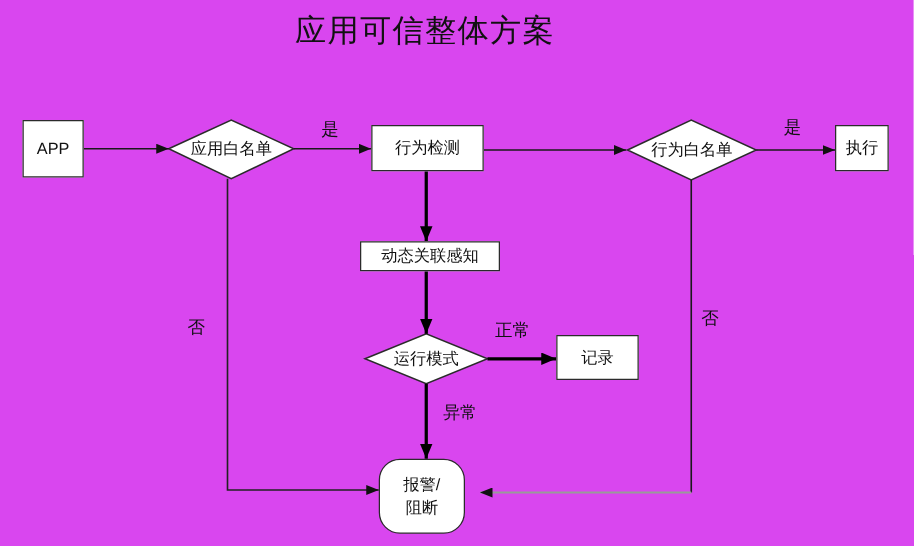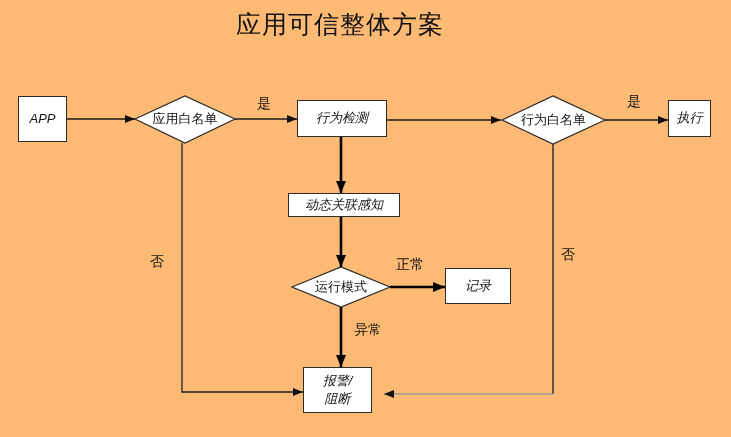--- a/index.html
+++ b/index.html
@@ -5,21 +5,21 @@
   * { margin: 0; padding: 0; box-sizing: border-box; }
   html, body { background: #ffffff; }
   body {
     font-family: "Liberation Sans", "DejaVu Sans", sans-serif;
     color: #1a1a1a;
   }
   .canvas {
     position: relative;
     width: 731px;
     height: 437px;
-    background: #fdba74;
+    background: #d946ef;
     overflow: hidden;
   }
   .title {
     position: absolute;
     left: 225px;
     top: 8px;
     width: 230px;
     text-align: center;
     font-size: 25px;
     font-weight: 500;
@@ -40,21 +40,20 @@
     align-items: center;
     justify-content: center;
     text-align: center;
     font-size: 13px;
     color: #111111;
     line-height: 1.4;
   }
   .rect {
     border: 1px solid #2b2b2b;
     background: #ffffff;
-    font-style: italic;
   }
   .diamond-label {
     
     background: transparent;
     pointer-events: none;
   }
   .edge-label {
     position: absolute;
     font-size: 14px;
     color: #111111;
@@ -110,21 +109,21 @@
   </div>
 
   <div class="node rect" style="left:668px; top:100px; width:43px; height:37px;">
     <span>执行</span>
   </div>
 
   <div class="node rect" style="left:445px; top:268px; width:66px; height:36px;">
     <span>记录</span>
   </div>
 
-  <div class="node rect" style="left:303px; top:367px; width:69px; height:46px; flex-direction:column;">
+  <div class="node rect" style="left:303px; top:367px; width:69px; height:60px; flex-direction:column;border-radius:17px;">
     <span>报警/</span>
     <span>阻断</span>
   </div>
 
   <div class="node diamond-label" style="left:135px; top:96px; width:100px; height:47px;">
     <span>应用白名单</span>
   </div>
 
   <div class="node diamond-label" style="left:502px; top:96px; width:103px; height:48px;">
     <span>行为白名单</span>

